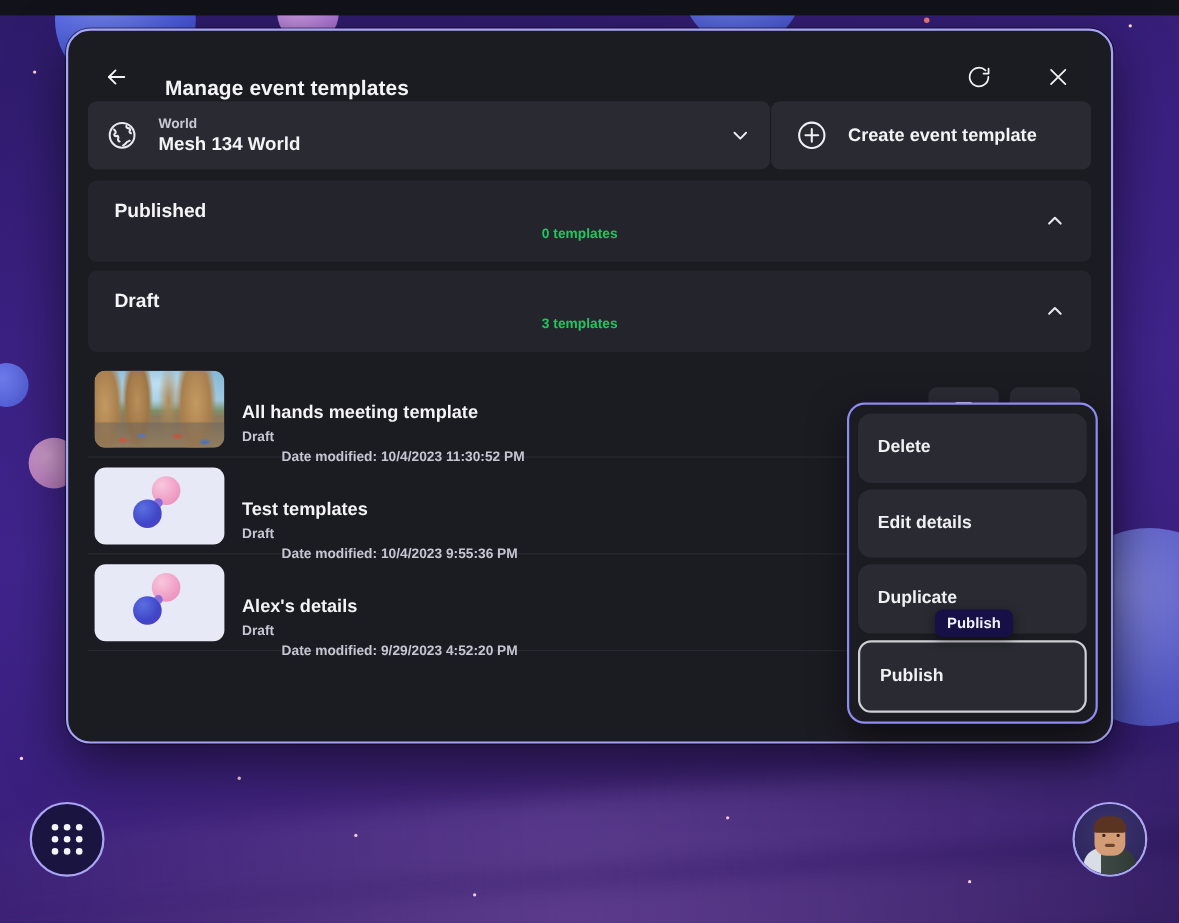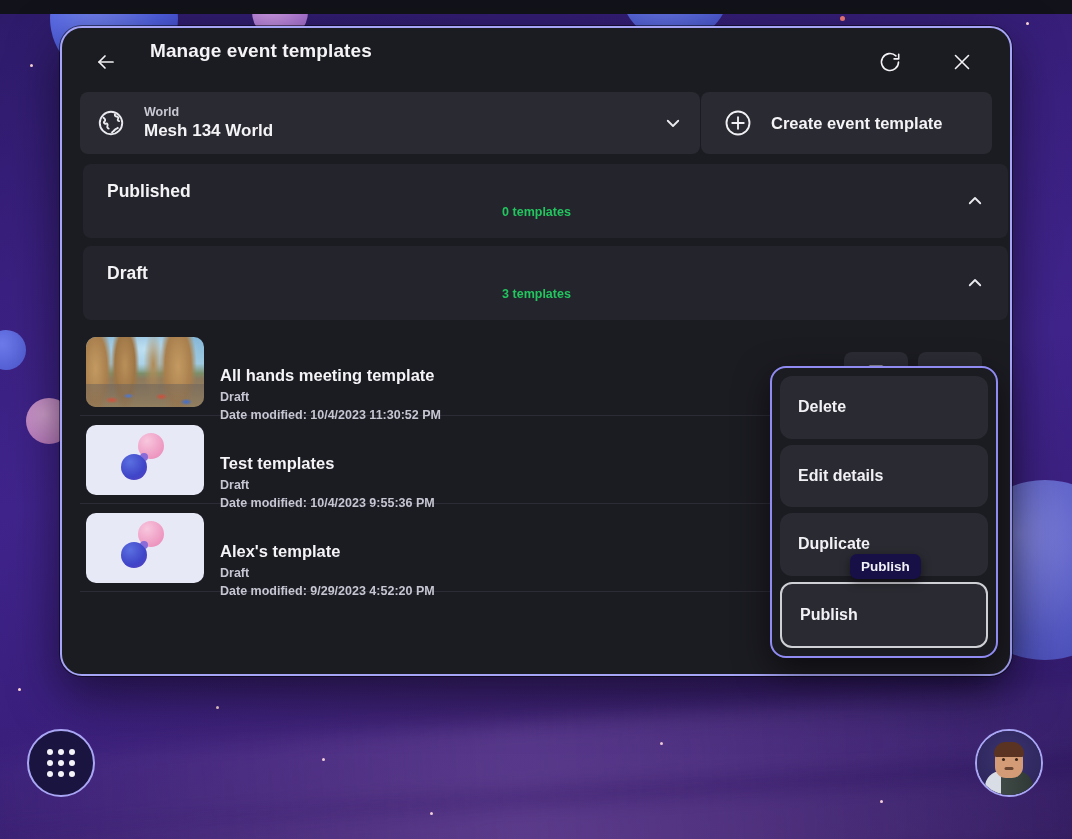--- a/index.html
+++ b/index.html
@@ -48,21 +48,21 @@
   #dialog {
     position: absolute; left: 60px; top: 26px; width: 952px; height: 650px;
     background: #1b1b22;
     border: 2px solid #a6a4f7;
     border-radius: 22px;
     box-shadow: 0 0 0 1px rgba(0,0,0,.5), 0 18px 50px rgba(0,0,0,.55);
     overflow: hidden;
   }
 
   
-  #dlg-header { height: 64px; display: flex; align-items: flex-start; padding: 12px 26px 0 22px; }
+  #dlg-header { height: 64px; display: flex; align-items: flex-end; padding: 12px 26px 0 22px; }
   .hdr-icon-btn {
     width: 44px; height: 44px; border-radius: 8px;
     display: flex; align-items: center; justify-content: center;
     color: #f3f3f5; background: transparent; border: none; cursor: pointer;
   }
   #dlg-title { font-size: 19px; font-weight: 700; color: #f4f4f6; margin-left: 22px; letter-spacing:.1px;}
   .spacer { flex: 1; }
 
   
   #world-row { display: flex; gap: 1px; padding: 0 18px; }
@@ -77,21 +77,21 @@
   .chev-d { width: 18px; height: 18px; color: #eaeaf0; }
 
   #create-btn {
     flex: 1; height: 62px; background: #2a2a32; border-radius: 8px;
     display: flex; align-items: center; padding: 0 22px; gap: 18px; cursor: pointer; border:none;
   }
   .plus { width: 30px; height: 30px; color: #f0f0f4; flex:none;}
   #create-label { font-size: 16.5px; font-weight: 700; color: #f4f4f6; }
 
   
-  #sections { padding: 10px 2px 0; margin-left: 19px; }
+  #sections { padding: 10px 18px 0; }
   .section-head {
     height: 74px; background: #24242c; border-radius: 8px;
     display: flex; align-items: center; padding: 0 24px; cursor: pointer; border:none; width:100%;
     text-align: left; margin-bottom: 8px;
   }
   .sec-title { font-size: 17.5px; font-weight: 700; color: #f4f4f6; line-height: 1.35; }
   .sec-sub { font-size: 12.5px; color: #22c55e; font-weight: 600; line-height: 1.4; text-align: center;}
   .chev-u { width: 18px; height: 18px; color: #eaeaf0; }
 
   
@@ -134,21 +134,21 @@
   }
   .thumb-mesh::after {
     content: ""; position: absolute; left: 30%; top: 42%;
     width: 26px; height: 26px; border-radius: 50%;
     background: radial-gradient(circle at 35% 30%, #5a6fe0, #3f45c8 60%, #5b3fc0);
     box-shadow: 10px -10px 0 -9px #8a6bd8, 6px -6px 0 -7px #a17fd8;
   }
   .tpl-info { flex: 1; min-width: 0; }
   .tpl-name { font-size: 16.5px; font-weight: 700; color: #f4f4f6; line-height: 1.45; margin-top: 46px; }
   .tpl-status { font-size: 12.5px; color: #c6c6d2; font-weight: 600; line-height: 1.5; }
-  .tpl-date { font-size: 12.5px; color: #c6c6d2; font-weight: 600; line-height: 1.5; }
+  .tpl-date { font-size: 12.5px; color: #c6c6d2; font-weight: 600; line-height: 1.5; margin-left: 36px; }
   .row-actions { display: flex; gap: 10px; padding-right: 4px; }
   .row-act-btn {
     width: 64px; height: 40px; border-radius: 8px; background: #2c2c35;
     border: none; cursor: pointer; display:flex; align-items:center; justify-content:center;
     color: #e6e6ee;
   }
 
   
   #ctx-menu {
     position: absolute; left: 770px; top: 366px; width: 228px; height: 292px;
@@ -350,21 +350,21 @@
               <circle cx="12" cy="12" r="1.7"></circle>
               <circle cx="18.5" cy="12" r="1.7"></circle>
           </svg>
         </button>
       </div>
     </div>
 
     <div class="tpl-row">
       <div class="thumb thumb-mesh"></div>
       <div class="tpl-info">
-        <div class="tpl-name">Alex's template</div>
+        <div class="tpl-name">Alex's details</div>
         <div class="tpl-status">Draft</div>
         <div class="tpl-date">Date modified: 9/29/2023 4:52:20 PM</div>
       </div>
       <div class="row-actions">
         <button class="row-act-btn">
           <svg width="20" height="20" viewBox="0 0 24 24" fill="none" stroke="currentColor" stroke-width="1.6" stroke-linecap="round" stroke-linejoin="round">
             <rect x="3" y="5" width="18" height="12" rx="2"></rect>
               <path d="M8 20h8"></path>
           </svg>
         </button>

